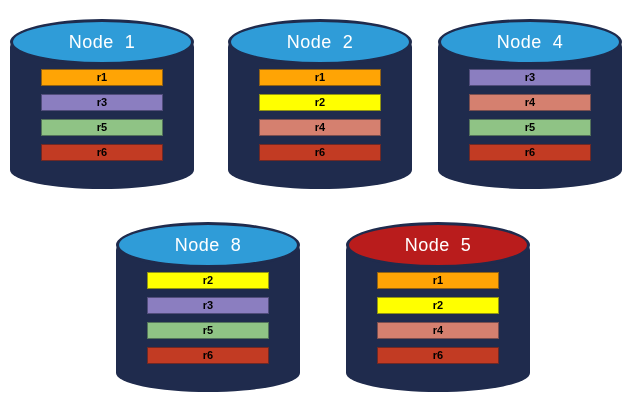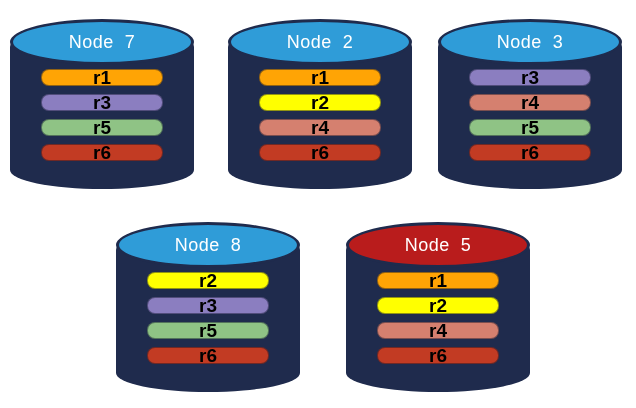--- a/index.html
+++ b/index.html
@@ -50,40 +50,40 @@
     left: 0; right: 0; top: 50px;
     display: flex;
     flex-direction: column;
     align-items: center;
     gap: 8px;
   }
   .bar {
     box-sizing: border-box;
     width: 122px;
     height: 17px;
-    border-radius: 8px;
+    border-radius: 0;
     border: 1px solid rgba(10, 18, 40, 0.45);
     display: flex;
     align-items: center;
     justify-content: center;
-    font-size: 19px;
+    font-size: 11px;
     font-weight: bold;
     color: #000000;
     line-height: 1;
   }
 </style>
 </head>
 <body>
 
 <div class="canvas">
 
   <div class="node node-1">
     <div class="cyl-body" style="background: rgb(31, 43, 77);"></div>
     <div class="cyl-top" style="background: rgb(47, 156, 216); border-color: rgb(31, 43, 77);">
-      <span class="node-label" style="color: rgb(255, 255, 255);">Node  7</span>
+      <span class="node-label" style="color: rgb(255, 255, 255);">Node  1</span>
     </div>
     <div class="bars">
       <div class="bar" style="background: rgb(255, 164, 5);">r1</div>
       <div class="bar" style="background: rgb(139, 126, 192);">r3</div>
       <div class="bar" style="background: rgb(143, 195, 133);">r5</div>
       <div class="bar" style="background: rgb(194, 59, 35);">r6</div>
     </div>
   </div>
 
   <div class="node node-2">
@@ -95,21 +95,21 @@
       <div class="bar" style="background: rgb(255, 164, 5);">r1</div>
       <div class="bar" style="background: rgb(255, 255, 0);">r2</div>
       <div class="bar" style="background: rgb(213, 128, 111);">r4</div>
       <div class="bar" style="background: rgb(194, 59, 35);">r6</div>
     </div>
   </div>
 
   <div class="node node-3">
     <div class="cyl-body" style="background: rgb(31, 43, 77);"></div>
     <div class="cyl-top" style="background: rgb(47, 156, 216); border-color: rgb(31, 43, 77);">
-      <span class="node-label" style="color: rgb(255, 255, 255);">Node  3</span>
+      <span class="node-label" style="color: rgb(255, 255, 255);">Node  4</span>
     </div>
     <div class="bars">
       <div class="bar" style="background: rgb(139, 126, 192);">r3</div>
       <div class="bar" style="background: rgb(213, 128, 111);">r4</div>
       <div class="bar" style="background: rgb(143, 195, 133);">r5</div>
       <div class="bar" style="background: rgb(194, 59, 35);">r6</div>
     </div>
   </div>
 
   <div class="node node-4">

